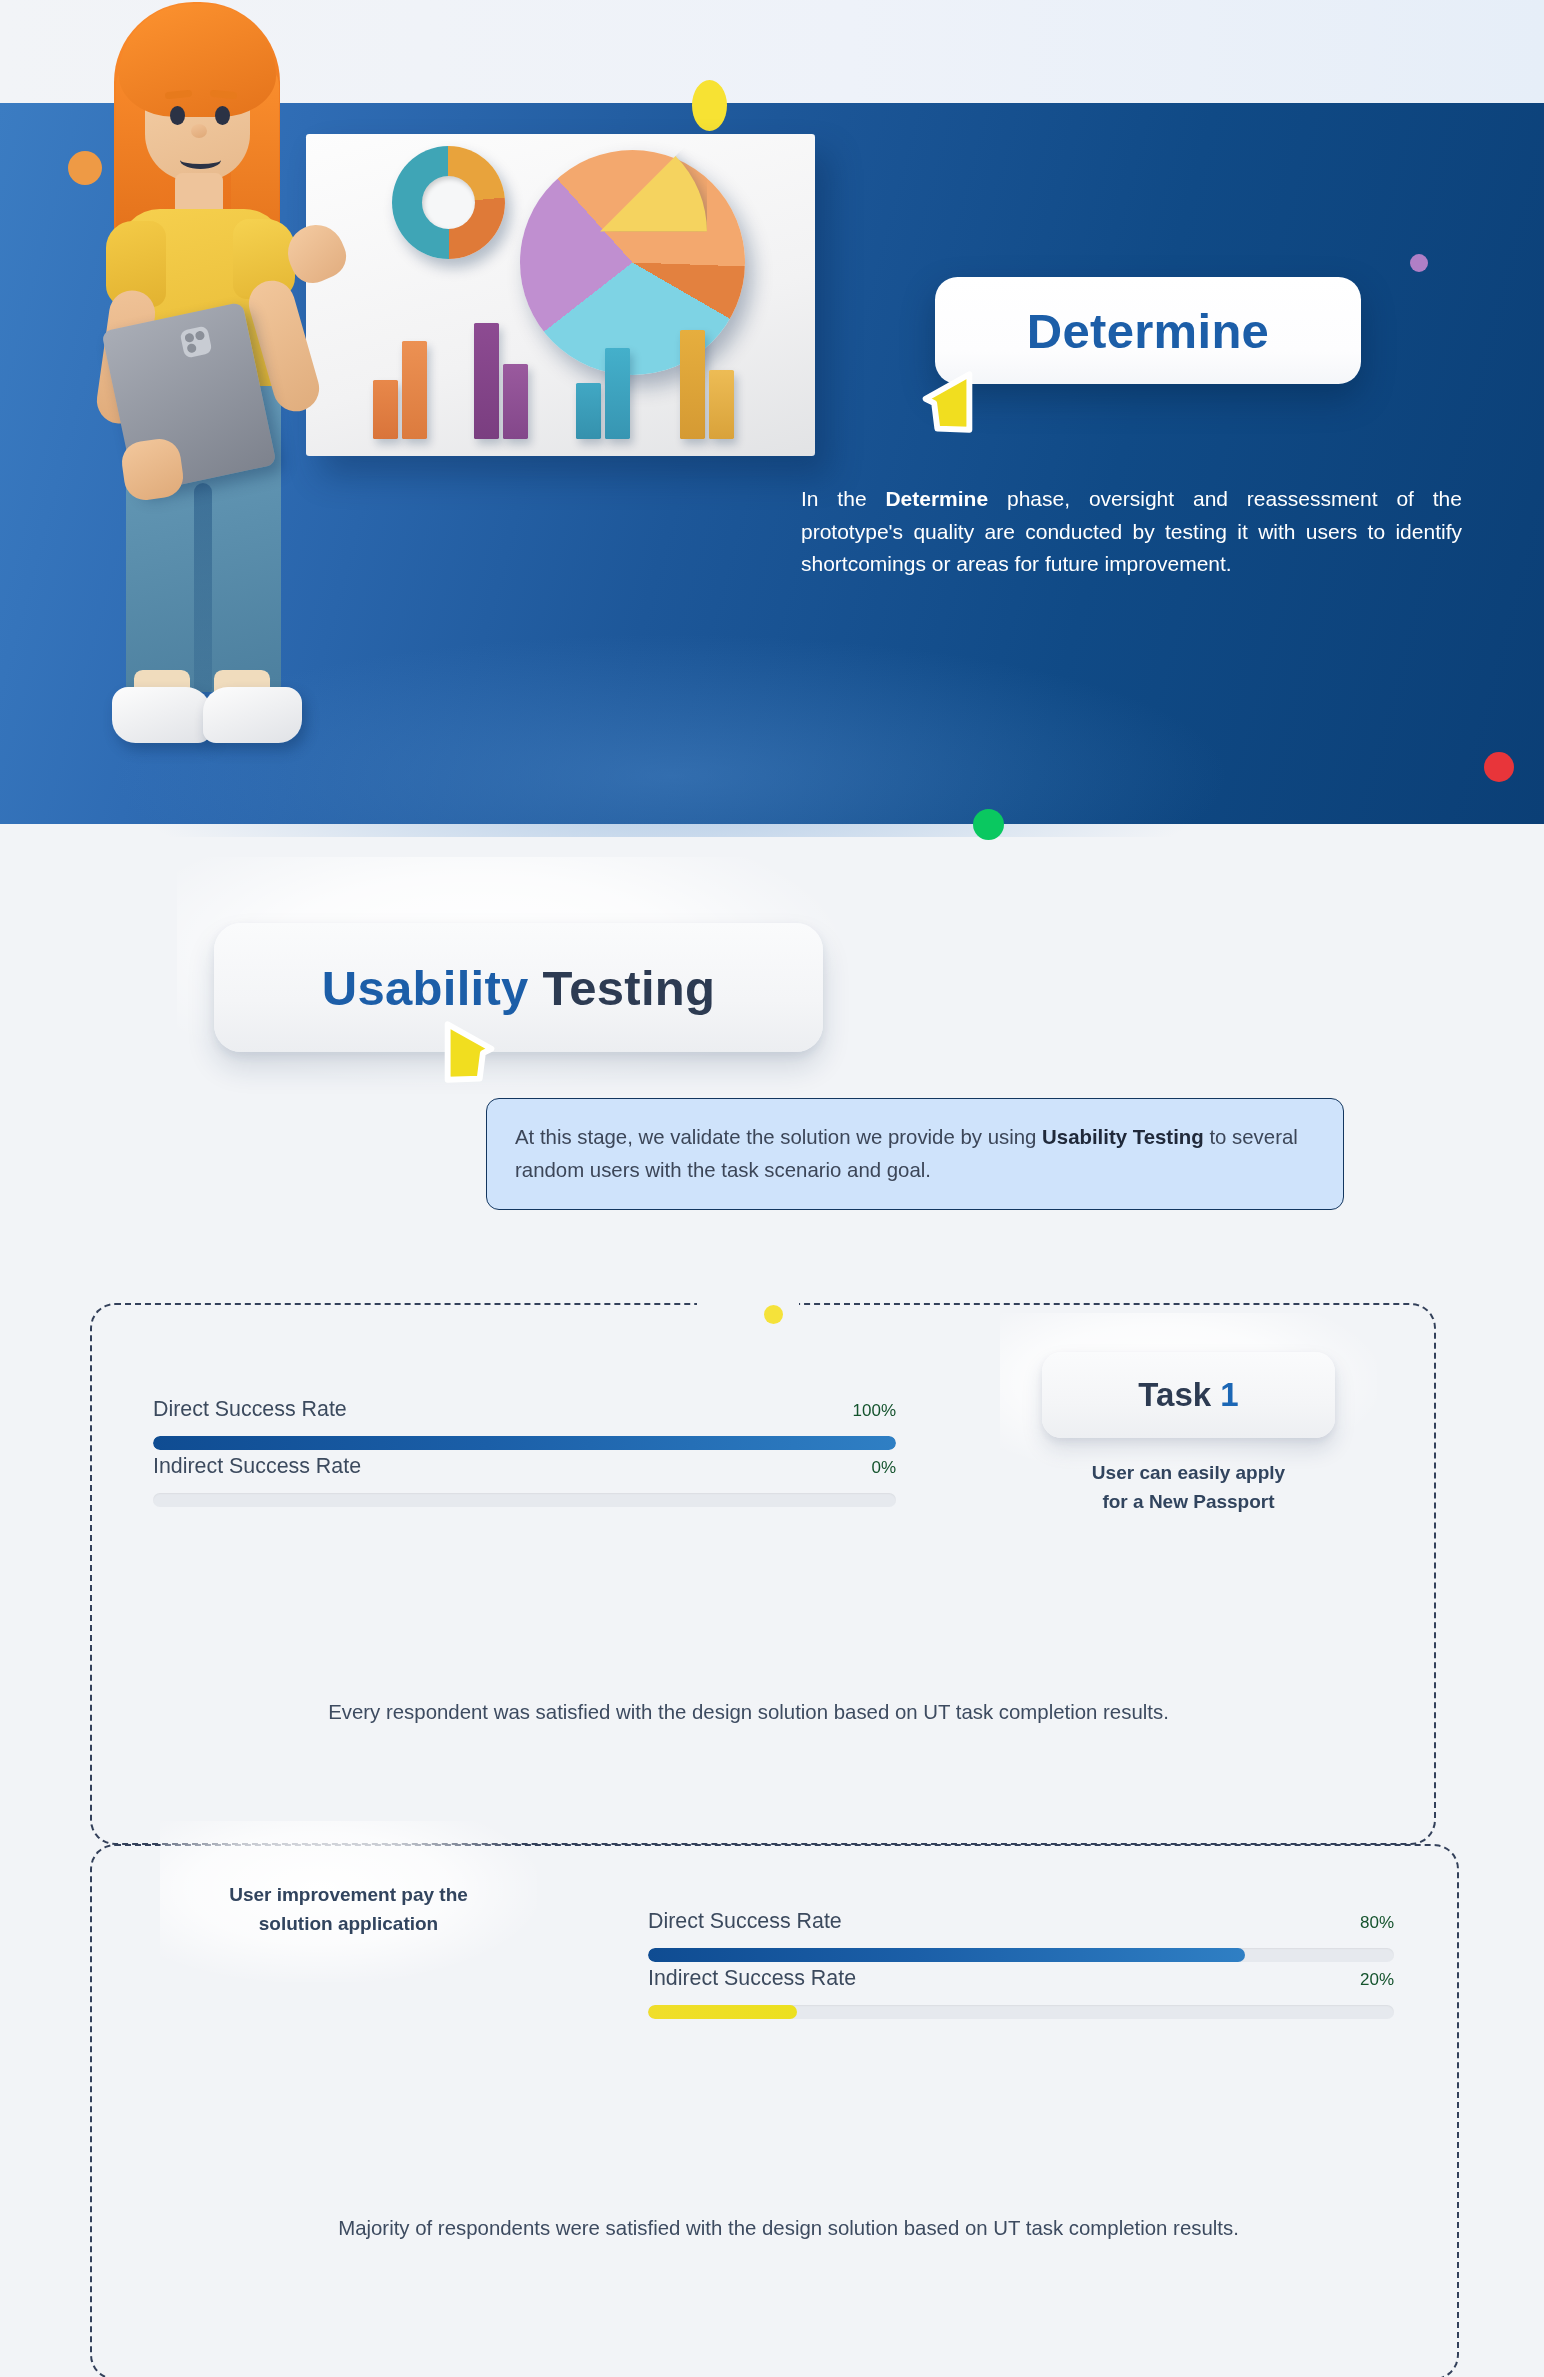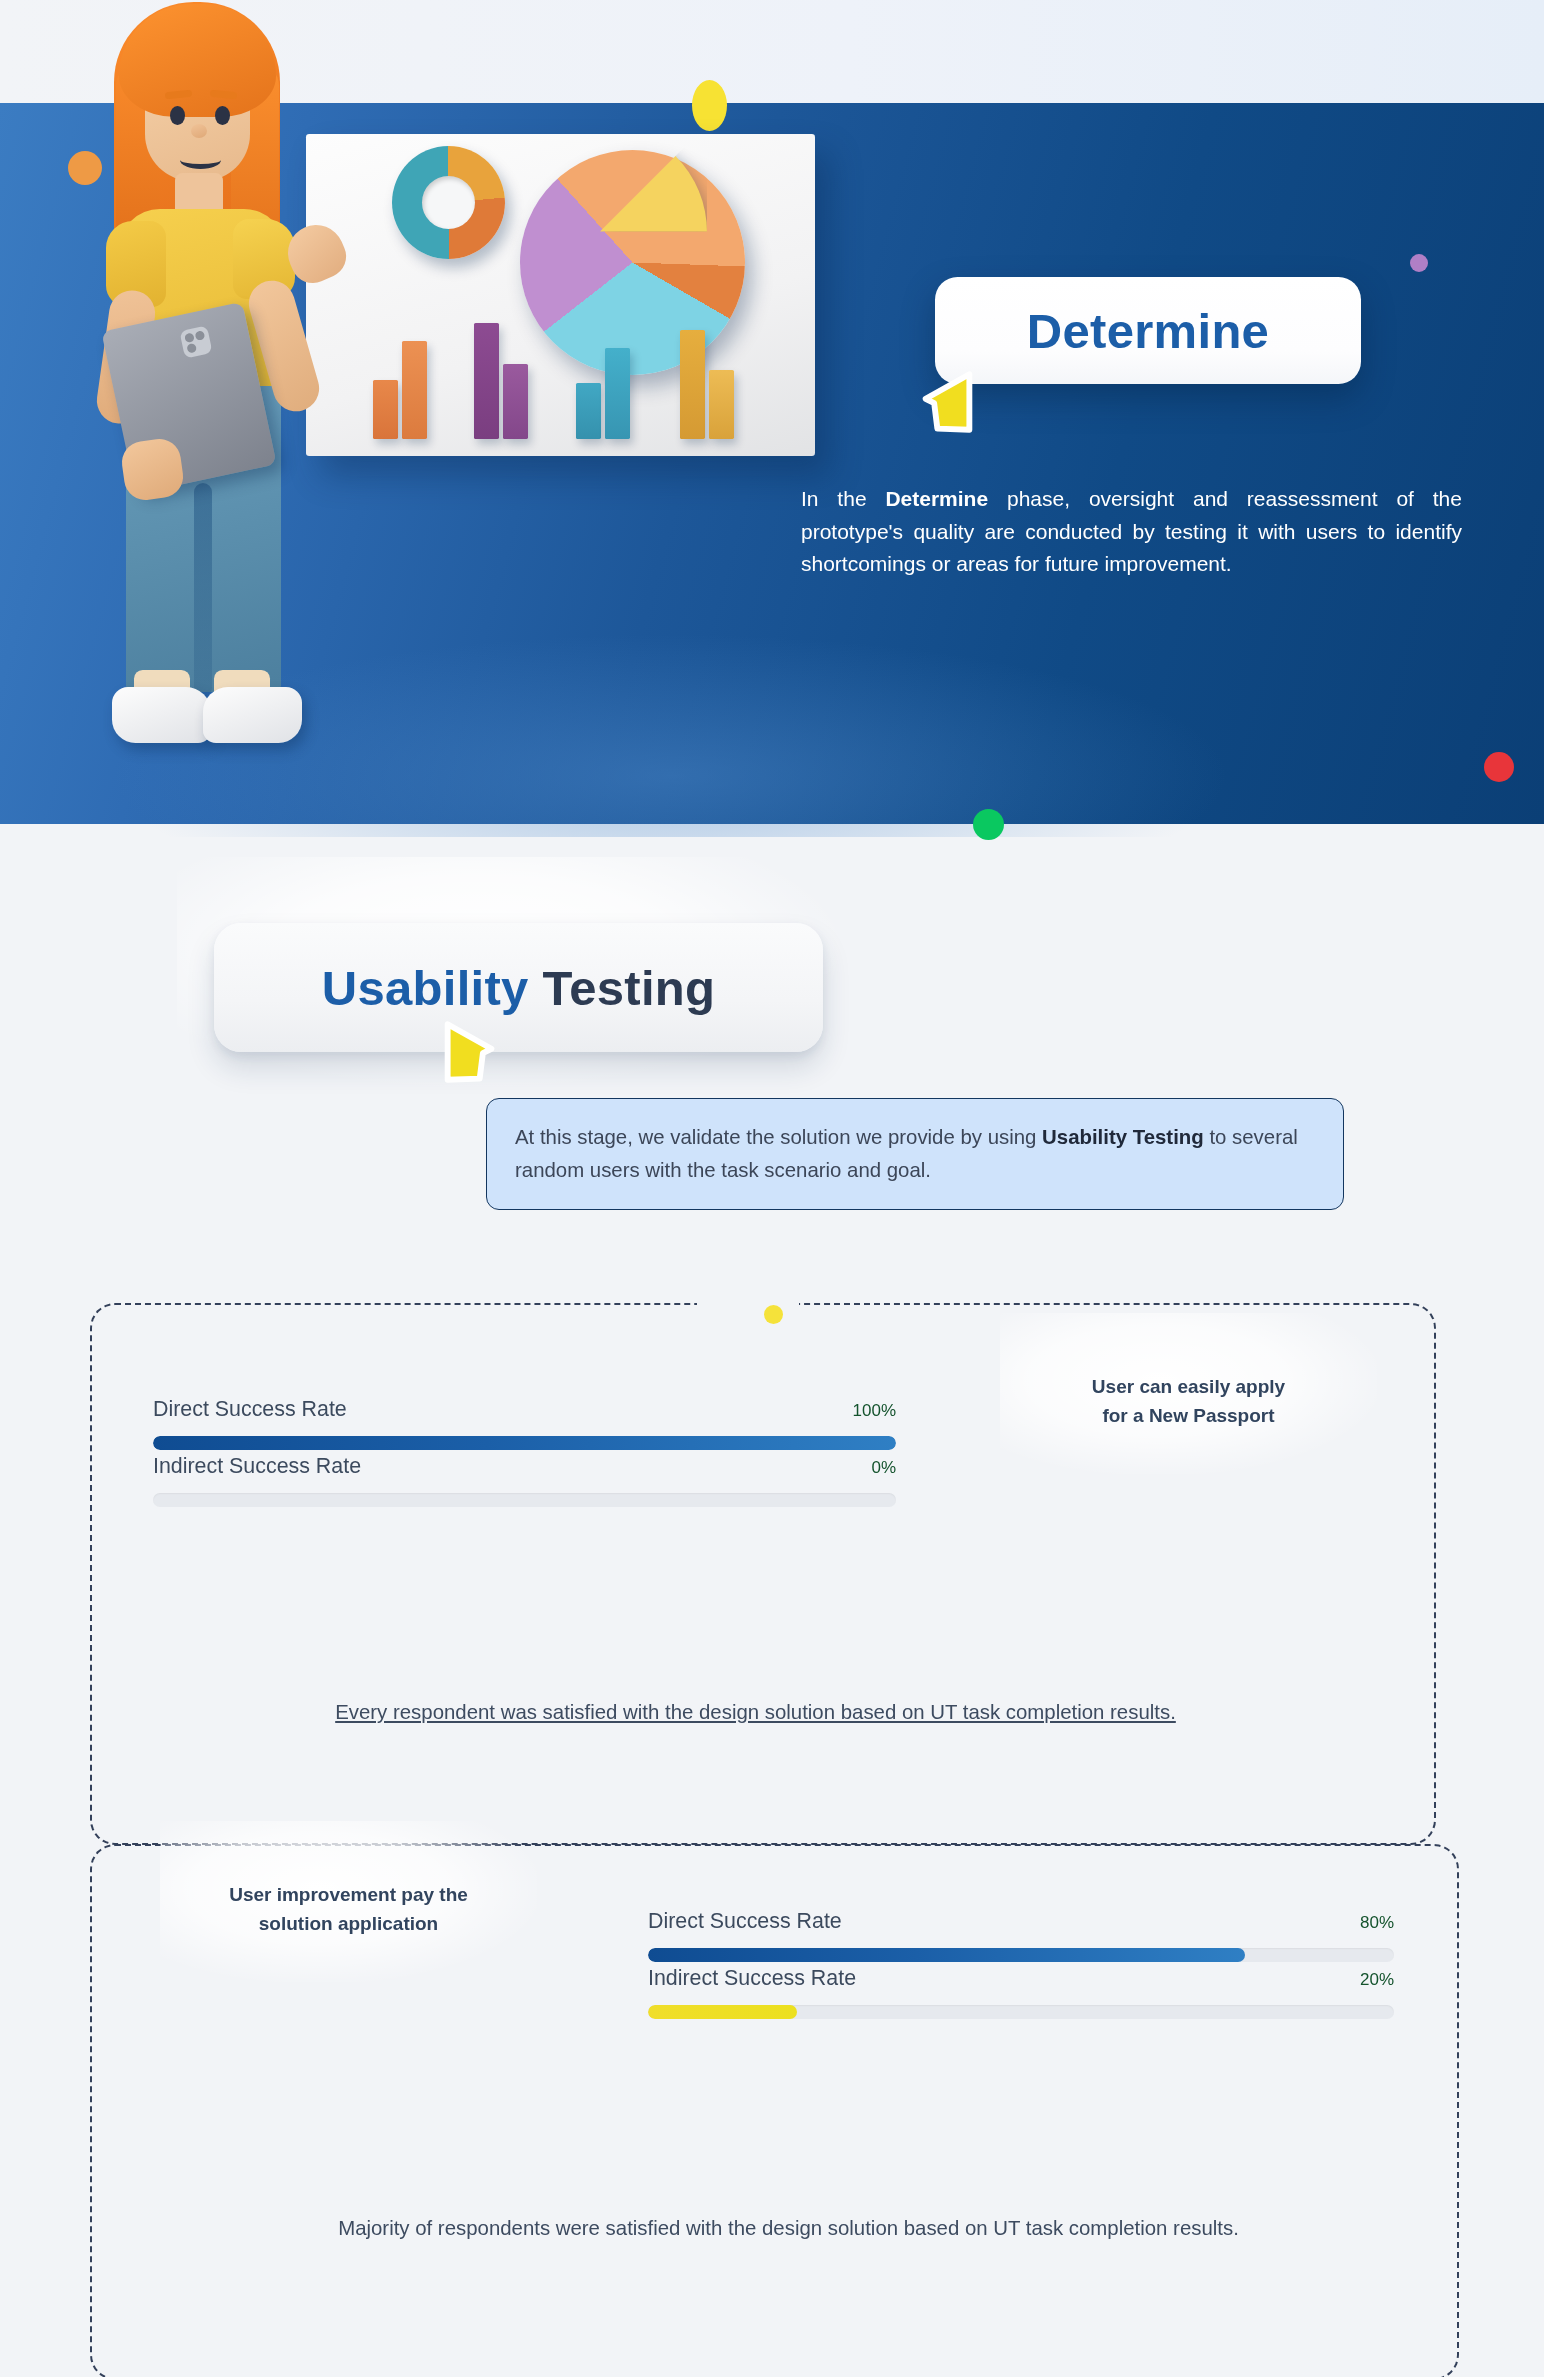--- a/index.html
+++ b/index.html
@@ -226,21 +226,21 @@
   .task-pill-text .num { color:#1c67b5; }
   .task-desc { position:relative; margin-top:20px; font-size:19px; line-height:1.55;
                color:#31445e; font-weight:bold; }
 
   #task1-card { left:1042px; top:1352px; width:293px; }
   #task2-card { left:202px; top:1860px; width:293px; }
 
   .task-conclusion {
     position:absolute; text-align:center; font-size:20.4px; line-height:1.55; color:#3d4b60;
   }
-  #t1-conclusion { left:254px; top:1697px; width:1003px;text-decoration:underline; }
+  #t1-conclusion { left:247px; top:1697px; width:1003px; }
   #t2-conclusion { left:287px; top:2213px; width:1003px; }
 </style>
 </head>
 <body>
 
 <section id="hero">
   <div id="hero-top-strip"></div>
   <div id="hero-band"></div>
   <div id="hero-glow"></div>
 
@@ -350,20 +350,23 @@
         <span class="prog-value">0%</span>
       </div>
       <div class="prog-track">
         <div class="prog-fill fill-yellow" style="width: 0%;"></div>
       </div>
     </div>
   </div>
 
   <div class="task-card" id="task1-card">
     <div class="task-glow"></div>
+    <div class="task-pill">
+      <span class="task-pill-text"><span>Task </span><span class="num">1</span></span>
+    </div>
     <div class="task-desc">
       <div>User can easily apply</div>
       <div>for a New Passport</div>
     </div>
   </div>
 
   <p class="task-conclusion" id="t1-conclusion">Every respondent was satisfied with the design solution based on UT task completion results.</p>
 </section>
 
 <section>

